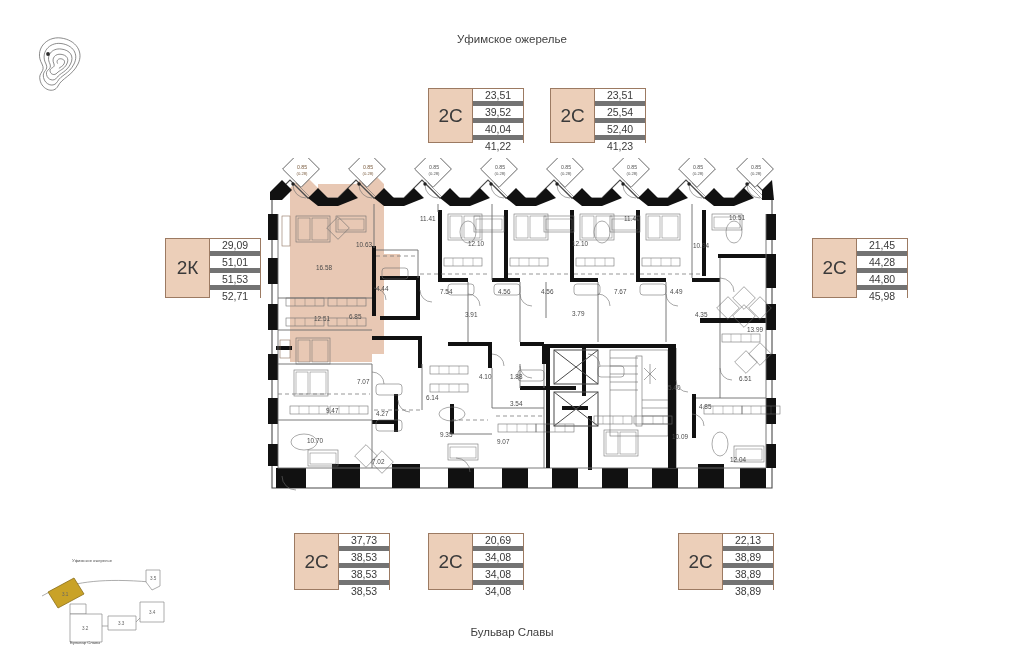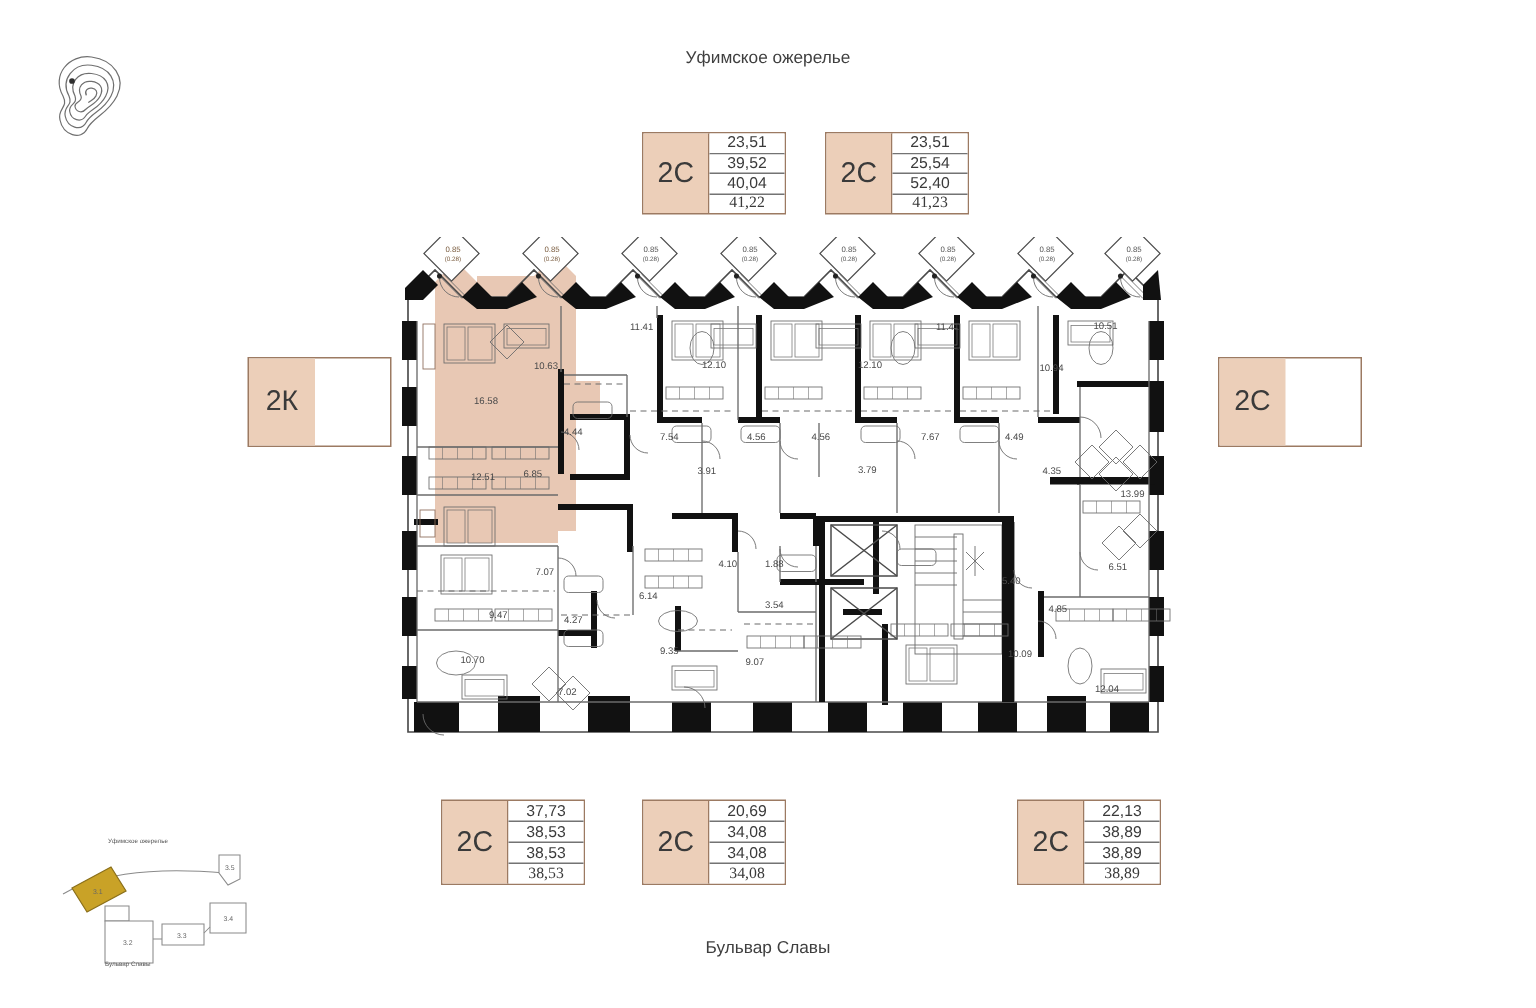--- a/index.html
+++ b/index.html
@@ -63,30 +63,30 @@
   }
   .badge .nums {
     display: flex;
     flex-direction: column;
     width: 52px;
     border-left: 1px solid #9c7a62;
     box-sizing: border-box;
   }
   .badge .nums span {
     flex: 1 1 0;
-    border-bottom: 1px solid #737373;
+    border-bottom: 5px solid #737373;
     font-size: 10.5px;
     color: #3a3a3a;
     display: flex;
     align-items: center;
     justify-content: center;
     box-sizing: border-box;
     background: #fff;
   }
-  .badge .nums span:last-child { border-bottom: none; font-family: Liberation Serif, serif; }
+  .badge .nums span:last-child { border-bottom: none; }
 
   #badge-left   { left: 165px; top: 238px; width: 96px; height: 60px; }
   #badge-right  { left: 812px; top: 238px; width: 96px; height: 60px; }
   #badge-top-1  { left: 428px; top: 88px;  width: 96px; height: 55px; }
   #badge-top-2  { left: 550px; top: 88px;  width: 96px; height: 55px; }
   #badge-bot-1  { left: 294px; top: 533px; width: 96px; height: 57px; }
   #badge-bot-2  { left: 428px; top: 533px; width: 96px; height: 57px; }
   #badge-bot-3  { left: 678px; top: 533px; width: 96px; height: 57px; }
 
   
@@ -125,24 +125,36 @@
     </g>
     <circle cx="20" cy="20" r="1.9" fill="#2e2e2e"></circle>
   </svg>
 </div>
 
 <div class="street-caption" id="caption-top">Уфимское ожерелье</div>
 <div class="street-caption" id="caption-bottom">Бульвар Славы</div>
 
 <div class="badge" id="badge-left">
   <div class="type">2К</div>
+  <div class="nums">
+    <span>29,09</span>
+    <span>51,01</span>
+    <span>51,53</span>
+    <span>52,71</span>
+  </div>
 </div>
 
 <div class="badge" id="badge-right">
   <div class="type">2С</div>
+  <div class="nums">
+    <span>21,45</span>
+    <span>44,28</span>
+    <span>44,80</span>
+    <span>45,98</span>
+  </div>
 </div>
 
 <div class="badge" id="badge-top-1">
   <div class="type">2С</div>
   <div class="nums">
     <span>23,51</span>
     <span>39,52</span>
     <span>40,04</span>
     <span>41,22</span>
   </div>

